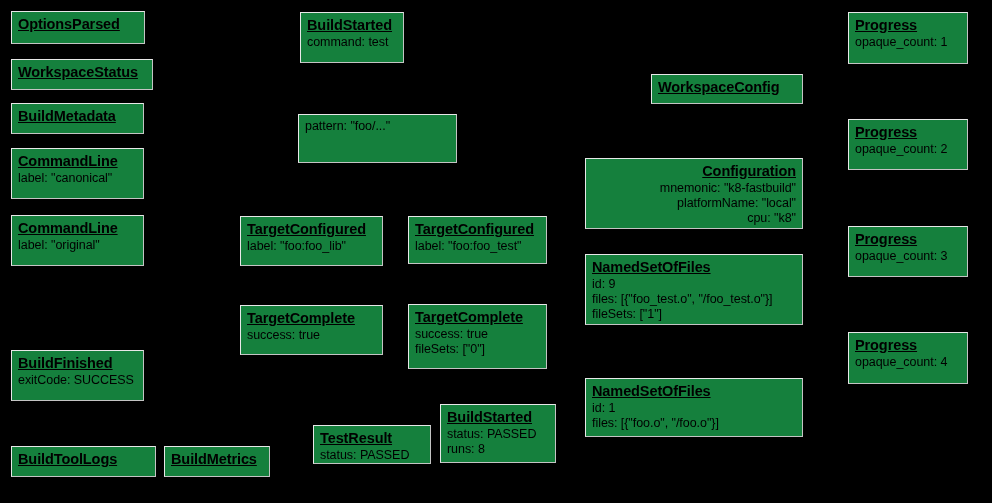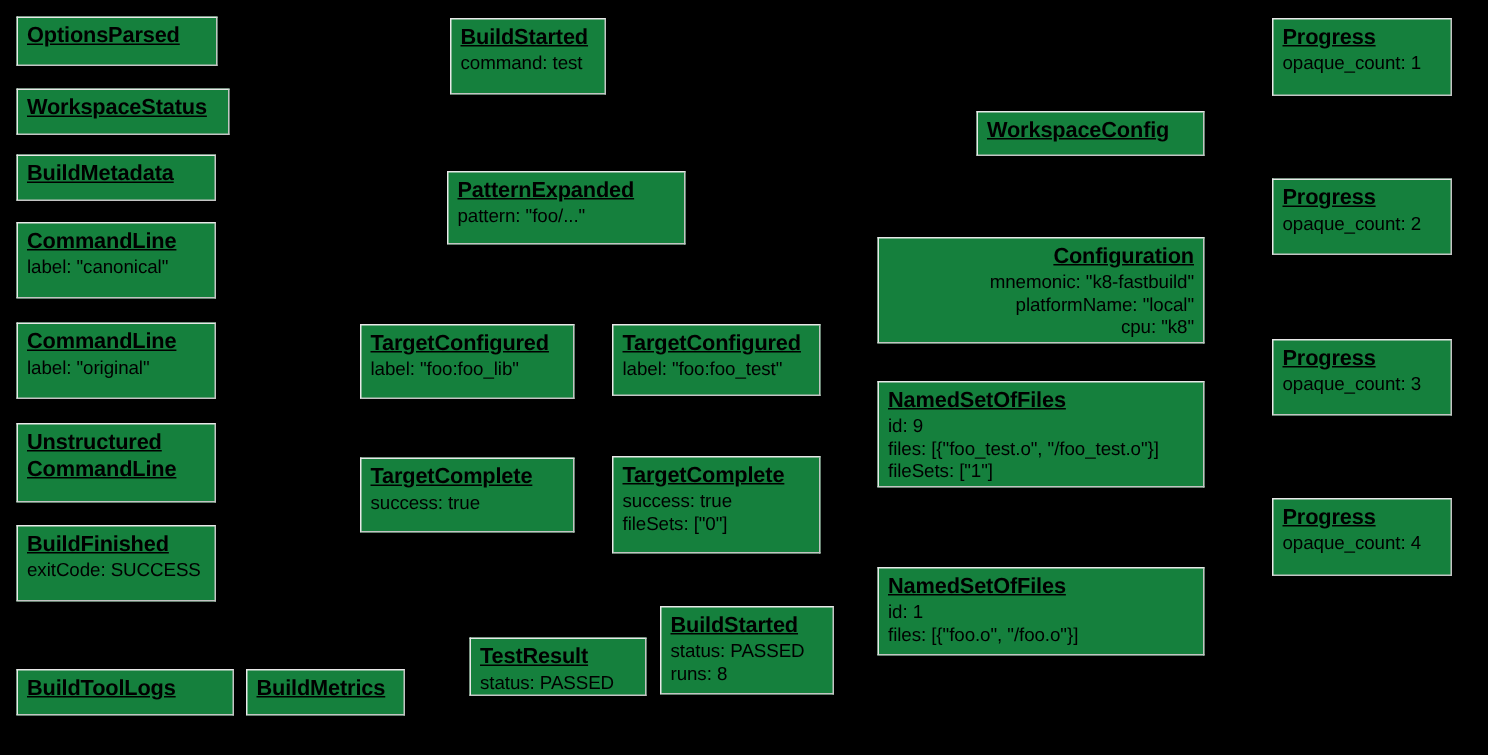--- a/index.html
+++ b/index.html
@@ -71,44 +71,40 @@
   <div class="node" style="left:11px; top:148px; width:133px; height:51px;">
     <span class="node-title">CommandLine</span>
     <span class="node-field">label: "canonical"</span>
   </div>
 
   <div class="node" style="left:11px; top:215px; width:133px; height:51px;">
     <span class="node-title">CommandLine</span>
     <span class="node-field">label: "original"</span>
   </div>
 
-  <div class="node" style="left:11px; top:282px; width:133px; height:53px;">
-    <span class="node-title two-line">Unstructured CommandLine</span>
-  </div>
 
   <div class="node" style="left:11px; top:350px; width:133px; height:51px;">
     <span class="node-title">BuildFinished</span>
     <span class="node-field">exitCode: SUCCESS</span>
   </div>
 
   <div class="node" style="left:11px; top:446px; width:145px; height:31px;">
     <span class="node-title">BuildToolLogs</span>
   </div>
 
   <div class="node" style="left:164px; top:446px; width:106px; height:31px;">
     <span class="node-title">BuildMetrics</span>
   </div>
 
   <div class="node" style="left:300px; top:12px; width:104px; height:51px;">
     <span class="node-title">BuildStarted</span>
     <span class="node-field">command: test</span>
   </div>
 
   <div class="node" style="left:298px; top:114px; width:159px; height:49px;">
-    <span class="node-title">PatternExpanded</span>
     <span class="node-field">pattern: "foo/..."</span>
   </div>
 
   <div class="node" style="left:240px; top:216px; width:143px; height:50px;">
     <span class="node-title">TargetConfigured</span>
     <span class="node-field">label: "foo:foo_lib"</span>
   </div>
 
   <div class="node" style="left:408px; top:216px; width:139px; height:48px;">
     <span class="node-title">TargetConfigured</span>

